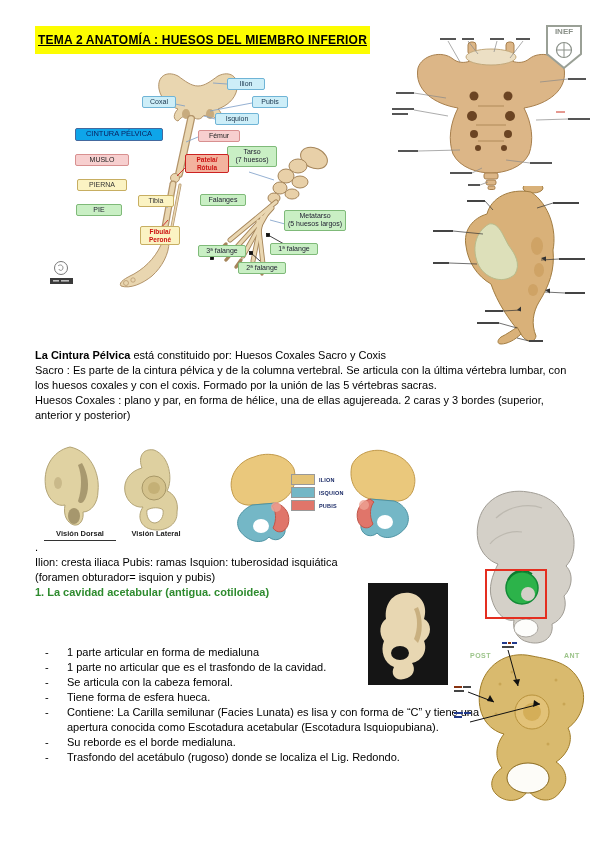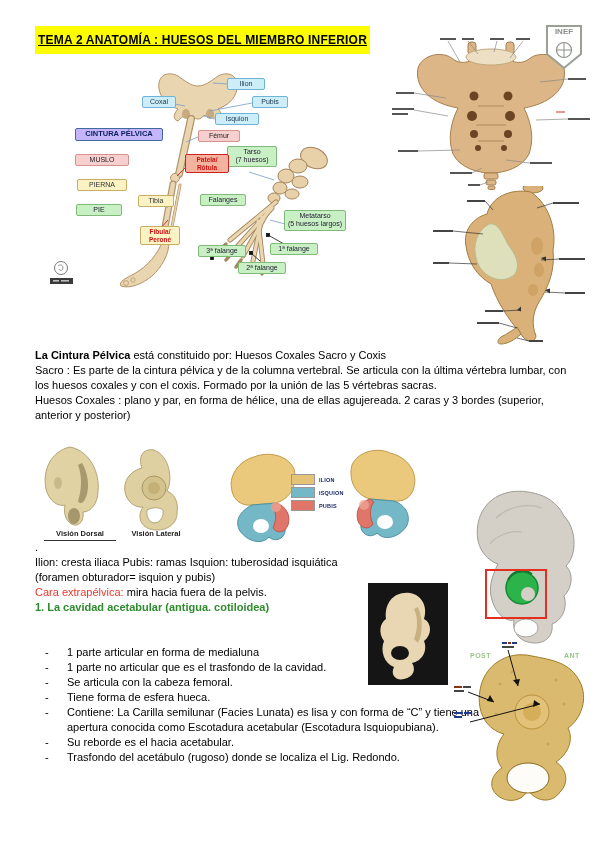--- a/index.html
+++ b/index.html
@@ -9,21 +9,21 @@
   .title{font-size:12px;font-weight:bold;text-decoration:underline;padding:7px 3px;letter-spacing:.2px;}
   .doc{font-size:11px;line-height:15px;}
   .b{font-weight:bold;}
   .u{}
   .red{color:#e8392a;}
   .greenh{color:#2e8b2e;font-weight:bold;}
   
   .lbl{position:absolute;font-size:7px;line-height:1.18;text-align:center;border:1px solid;
        border-radius:2px;padding:1px 2px;white-space:pre-line;display:flex;align-items:center;justify-content:center;}
   .lbl-blue{background:#cdeef8;border-color:#6fb4d6;color:#16324a;}
-  .lbl-dkblue{background:#c4b5fd;border-color:#44699e;color:#0a1f5c;font-weight:bold;font-size:7.5px;}
+  .lbl-dkblue{background:#0ea5e9;border-color:#44699e;color:#0a1f5c;font-weight:normal;font-size:7.5px;}
   .lbl-pink{background:#f7cfcf;border-color:#d89090;color:#222;}
   .lbl-redbox{background:#f3b39e;border-color:#cc2222;color:#cc1111;font-weight:bold;font-size:6.5px;}
   .lbl-yellow{background:#fbf3c3;border-color:#c7ae62;color:#333;}
   .lbl-yellowred{background:#fbf3c3;border-color:#c7ae62;color:#cc1111;font-weight:bold;font-size:6.5px;}
   .lbl-green{background:#c9efc4;border-color:#7fba79;color:#223;}
   .caption{font-size:7.5px;font-weight:bold;color:#222;text-align:center;}
   .legend-row{display:flex;align-items:center;height:13px;}
   .legend-sw{width:22px;height:9px;border:1px solid #999;flex:none;}
   .legend-tx{font-size:5.5px;font-weight:bold;color:#1a2a66;margin-left:4px;letter-spacing:.2px;}
   .bullets{font-size:11px;line-height:15px;}
@@ -301,23 +301,20 @@
         <span class="legend-sw" style="background-color: rgb(224, 117, 106);"></span>
         <span class="legend-tx">PUBIS</span>
       </div>
     </div>
   </div>
 
   <div class="abs doc" style="left:35px;top:540px;width:470px;">
     <div>.</div>
     <div>Ilion: cresta iliaca  Pubis: ramas Isquion: tuberosidad isquiática</div>
     <div>(foramen obturador= isquion y pubis)</div>
-    <div>
-      <span class="red u">Cara extrapélvica:</span><span> mira hacia fuera de la pelvis.</span>
-    </div>
     <div class="greenh">1. La cavidad acetabular (antigua. cotiloidea)</div>
   </div>
 
   <div class="abs bullets" style="left:42px;top:645px;width:464px;">
 
       <div class="bullet">
         <span class="dash">-</span>
         <span class="txt">1 parte articular en forma de medialuna</span>
       </div>
 
@@ -336,21 +333,21 @@
         <span class="txt">Tiene forma de esfera hueca.</span>
       </div>
 
       <div class="bullet">
         <span class="dash">-</span>
         <span class="txt">Contiene: La Carilla semilunar (Facies Lunata) es lisa y con forma de “C” y tiene una apertura conocida como Escotadura acetabular (Escotadura Isquiopubiana).</span>
       </div>
 
       <div class="bullet">
         <span class="dash">-</span>
-        <span class="txt">Su reborde es el hacia acetabular.</span>
+        <span class="txt">Su reborde es el borde medialuna.</span>
       </div>
 
       <div class="bullet">
         <span class="dash">-</span>
         <span class="txt">Trasfondo del acetábulo (rugoso) donde se localiza el Lig. Redondo.</span>
       </div>
     </div>
 
   <svg class="abs" style="left:368px;top:583px;" width="80" height="102" viewBox="0 0 80 102">
     <rect x="0" y="0" width="80" height="102" fill="#151515"></rect>

